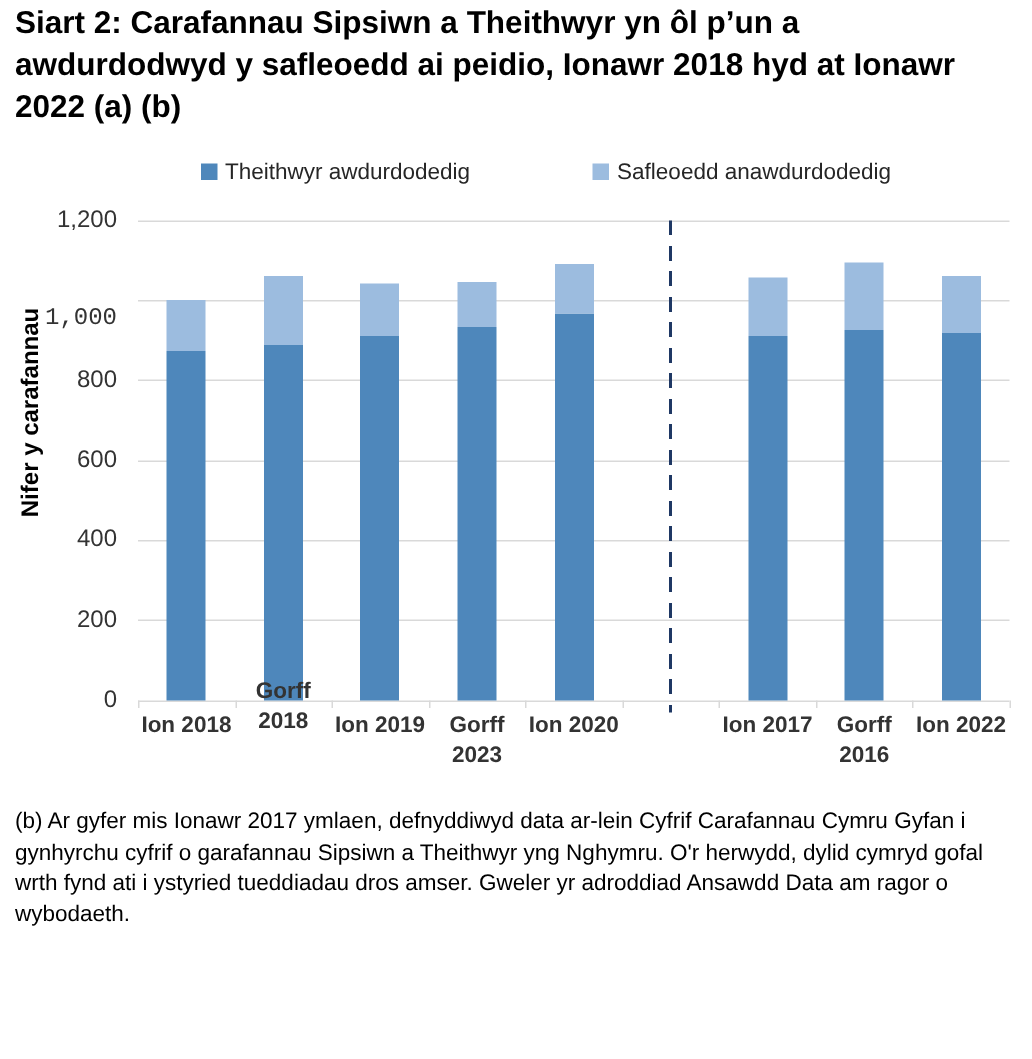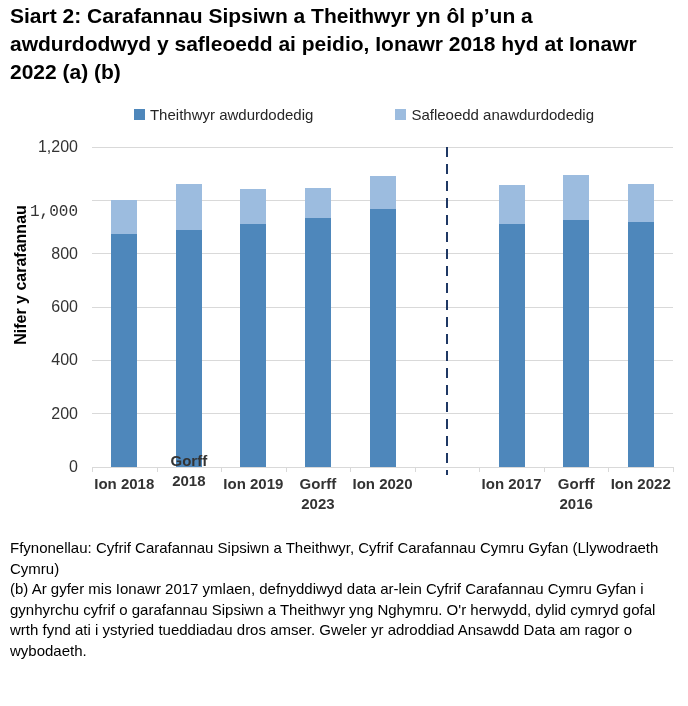--- a/index.html
+++ b/index.html
@@ -110,17 +110,16 @@
       <div class="xcat-label" style="left: 478.611px; top: 474px;">Ion 2017</div>
       <div class="bar-seg" style="left: 563.167px; width: 26px; top: 220.067px; height: 246.933px; background: rgb(78, 135, 187);"></div>
       <div class="bar-seg" style="left: 563.167px; width: 26px; top: 175.267px; height: 44.8px; background: rgb(156, 188, 223);"></div>
       <div class="xcat-label" style="left: 543.167px; top: 474px;">Gorff 2016</div>
       <div class="bar-seg" style="left: 627.722px; width: 26px; top: 221.933px; height: 245.067px; background: rgb(78, 135, 187);"></div>
       <div class="bar-seg" style="left: 627.722px; width: 26px; top: 184.067px; height: 37.8667px; background: rgb(156, 188, 223);"></div>
       <div class="xcat-label" style="left: 607.722px; top: 474px;">Ion 2022</div>
     </div>
 
   <div class="footer">
-    <p>Ffynonellau: Cyfrif Carafannau Sipsiwn a Theithwyr, Cyfrif Carafannau Cymru Gyfan (Llywodraeth Cymru)</p>
     <p>(b) Ar gyfer mis Ionawr 2017 ymlaen, defnyddiwyd data ar-lein Cyfrif Carafannau Cymru Gyfan i gynhyrchu cyfrif o garafannau Sipsiwn a Theithwyr yng Nghymru. O'r herwydd, dylid cymryd gofal wrth fynd ati i ystyried tueddiadau dros amser. Gweler yr adroddiad Ansawdd Data am ragor o wybodaeth.</p>
   </div>
 
 </div>
 
 </body></html>

